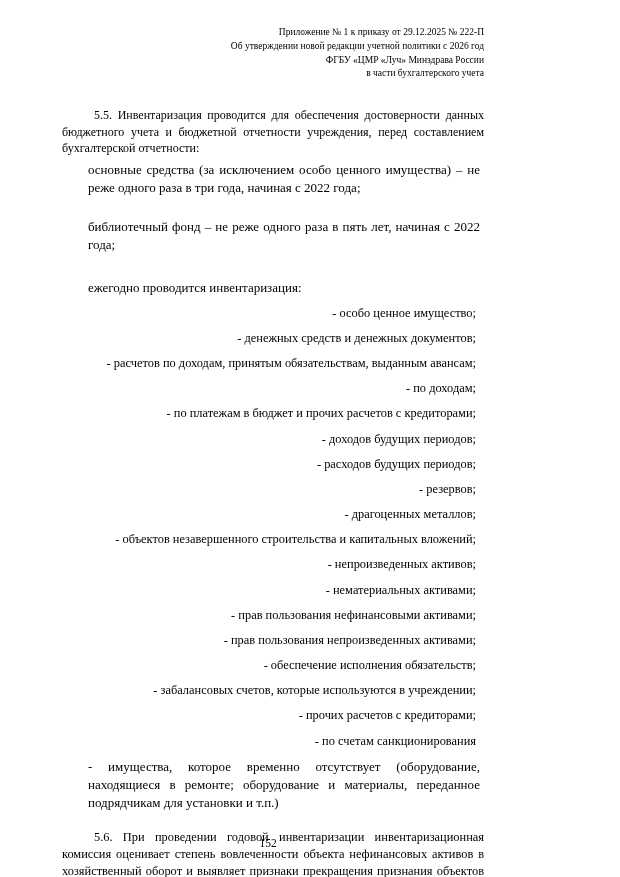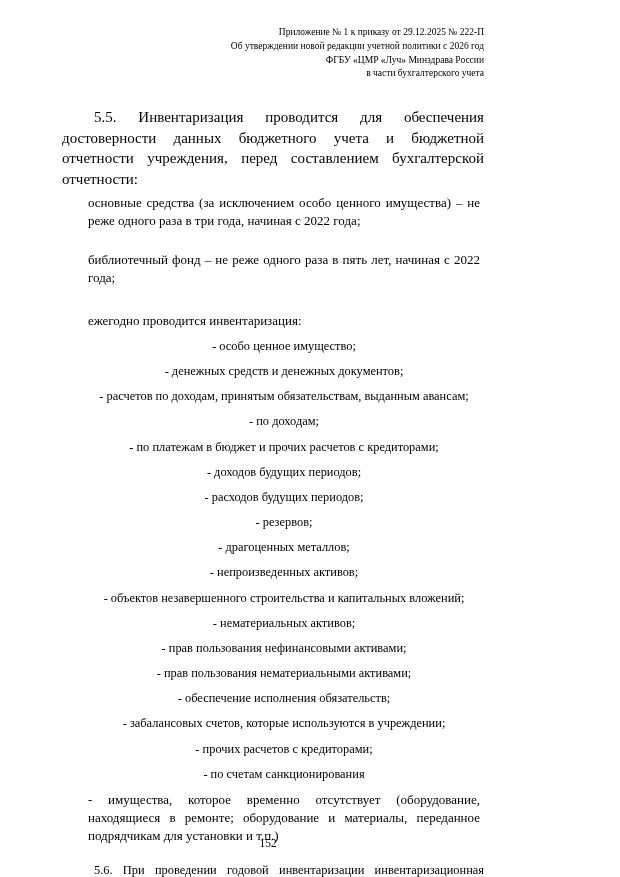--- a/index.html
+++ b/index.html
@@ -26,33 +26,33 @@
     text-align: right;
     font-size: 9.5px;
     line-height: 1.45;
     color: #000;
     margin-bottom: 26px;
   }
   .header-block div {
     white-space: nowrap;
   }
   .para {
-    font-size: 15px;
+    font-size: 12px;
     line-height: 1.38;
     text-align: justify;
     text-justify: inter-word;
     margin: 0 0 2px 0;
   }
   .indent {
     text-indent: 32px;
   }
   .list-line {
     font-size: 12.4px;
     line-height: 1.385;
-    text-align: center;
+    text-align: right;
     margin: 8px;
     padding-left: 22px;
     white-space: pre-wrap;
   }
   .spacer-md { height: 13px; }
   .spacer-lg { height: 17px; }
   .justify-block {
     font-size: 13px;
     line-height: 1.385;
     text-align: justify;
@@ -103,25 +103,25 @@
 
   <p class="list-line">- особо ценное имущество;</p>
   <p class="list-line">- денежных средств и денежных документов;</p>
   <p class="list-line">- расчетов по доходам, принятым обязательствам, выданным авансам;</p>
   <p class="list-line">- по доходам;</p>
   <p class="list-line">- по платежам в бюджет и прочих расчетов с кредиторами;</p>
   <p class="list-line">- доходов будущих периодов;</p>
   <p class="list-line">- расходов будущих периодов;</p>
   <p class="list-line">- резервов;</p>
   <p class="list-line">- драгоценных металлов;</p>
+  <p class="list-line">- объектов незавершенного строительства и капитальных вложений;</p>
   <p class="list-line">- непроизведенных активов;</p>
-  <p class="list-line">- объектов незавершенного строительства и капитальных вложений;</p>
-  <p class="list-line">- нематериальных активов;</p>
+  <p class="list-line">- нематериальных активами;</p>
   <p class="list-line">- прав пользования нефинансовыми активами;</p>
-  <p class="list-line">- прав пользования нематериальными активами;</p>
+  <p class="list-line">- прав пользования непроизведенных активами;</p>
   <p class="list-line">- обеспечение исполнения обязательств;</p>
   <p class="list-line">- забалансовых счетов, которые используются в учреждении;</p>
   <p class="list-line">- прочих расчетов с кредиторами;</p>
   <p class="list-line">- по счетам санкционирования</p>
 
   <p class="justify-block">- имущества, которое временно отсутствует (оборудование, находящиеся в ремонте; оборудование и материалы, переданное подрядчикам для установки и т.п.)</p>
 
   <div class="spacer-md"></div>
 
   <p class="para-56">5.6. При проведении годовой инвентаризации инвентаризационная комиссия оценивает степень вовлеченности объекта нефинансовых активов в хозяйственный оборот и выявляет признаки прекращения признания объектов бухгалтерского учета (п. 47 СГС «Запасы»). В случае если комиссия не уверена в будущем повышении (снижении) полезного потенциала либо увеличении (уменьшении) будущих экономических выгод по соответствующим инвентаризируемым объектам, выносится рекомендация для руководителя о прекращении признания объекта бухгалтерского учета – в разделе «Заключение комиссии» соответствующих инвентаризационных описей.</p>

